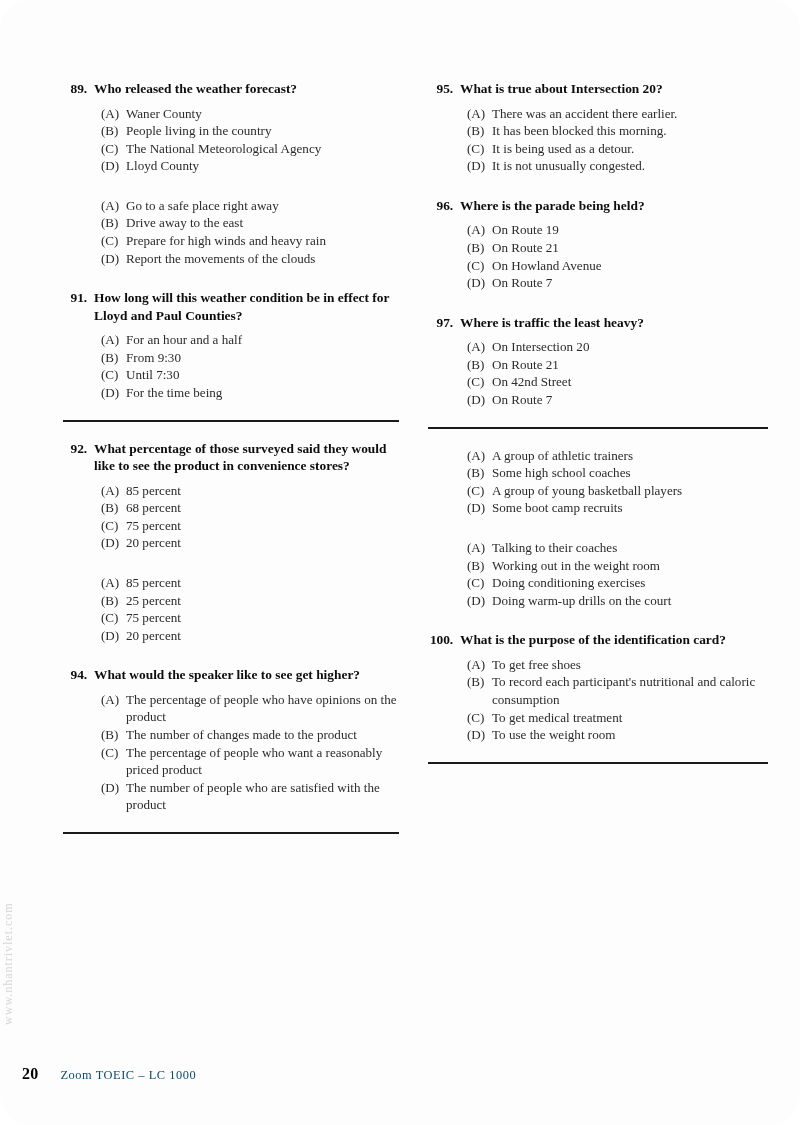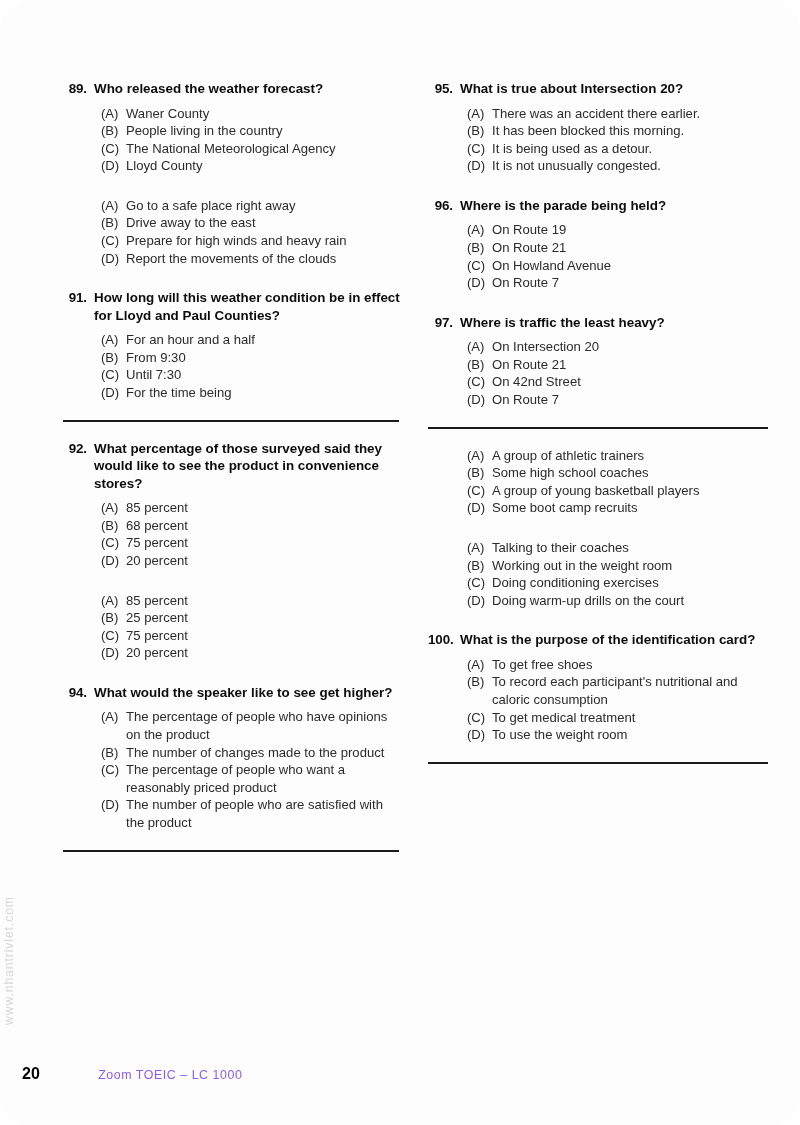--- a/index.html
+++ b/index.html
@@ -5,21 +5,21 @@
   html, body {
     margin: 0;
     padding: 0;
     background: #ffffff;
   }
   .page {
     position: relative;
     width: 800px;
     height: 1125px;
     background: #fdfdfd;
-    font-family: Liberation Sans, sans-serif;
+    font-family: Liberation Serif, serif;
     color: #111111;
     overflow: hidden;
     box-sizing: border-box;
     border-radius: 31px;
   }
 
   
   .col {
     position: absolute;
     top: 80px;
@@ -85,32 +85,31 @@
   .rule-left  { width: 336px; margin-left: 1px; }
   .rule-right { width: 340px; }
 
   
   .footer {
     position: absolute;
     left: 22px;
     bottom: 42px;
     display: flex;
     align-items: baseline;
-    gap: 36px;
   }
   .page-number {
     font-size: 16px;
     font-weight: bold;
     color: #000000;
     letter-spacing: 0.2px;
   }
   .book-title {
     margin-left: 22px;
     font-size: 12.4px;
-    color: #8b5cf6;
+    color: #0c4a6e;
     letter-spacing: 0.55px;
   }
 
   
   .watermark {
     position: absolute;
     left: 16px;
     bottom: 100px;
     transform-origin: left bottom;
     transform: rotate(-90deg);

